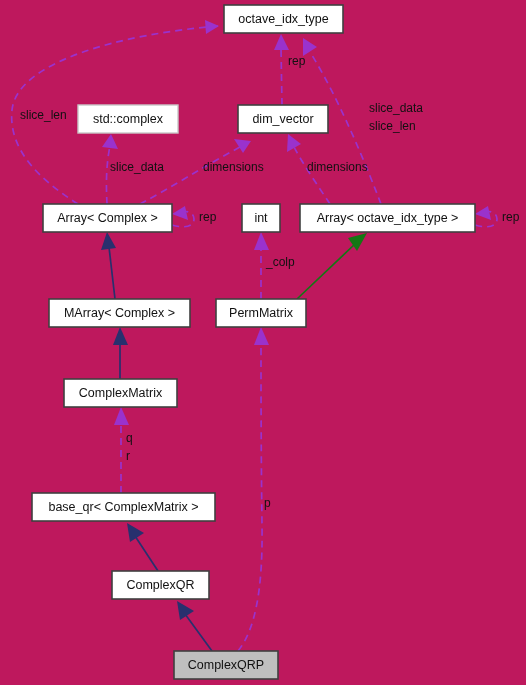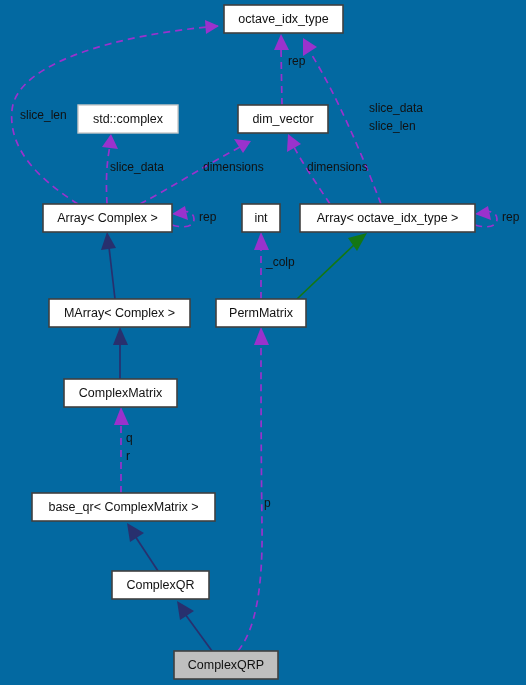--- a/index.html
+++ b/index.html
@@ -4,21 +4,21 @@
 <style>
   html, body {
     margin: 0;
     padding: 0;
     background: #ffffff;
   }
   #diagram-root {
     position: relative;
     width: 526px;
     height: 685px;
-    background: #0369a1;
+    background: #be185d;
     font-family: "Liberation Sans", sans-serif;
     overflow: hidden;
   }
   svg#uml-canvas {
     position: absolute;
     top: 0;
     left: 0;
     width: 526px;
     height: 685px;
   }

